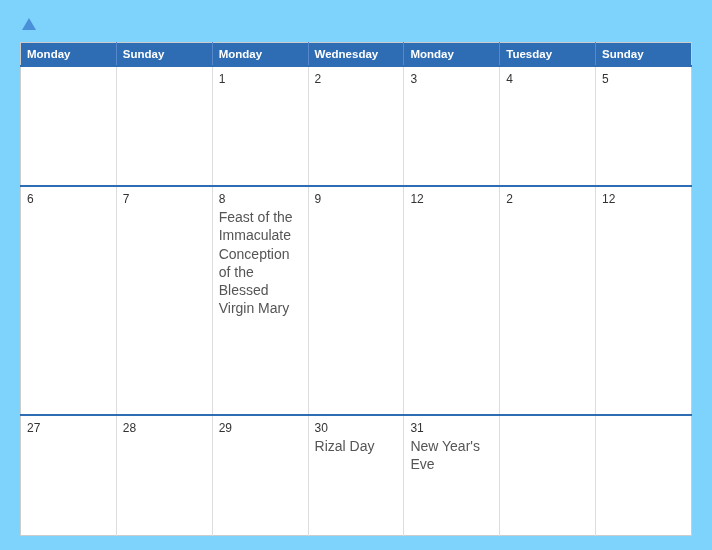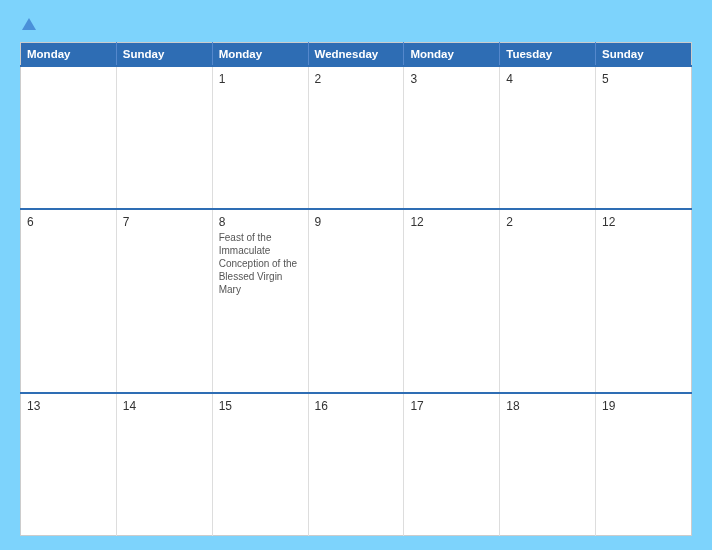--- a/index.html
+++ b/index.html
@@ -98,21 +98,21 @@
     .calendar tbody tr td:last-child {
       border-right: none;
     }
     .day-number {
       font-size: 12px;
       color: #333;
       display: block;
       margin-bottom: 2px;
     }
     .event-text {
-      font-size: 10px;
+      font-size: 14px;
       color: #555;
       line-height: 1.3;
       display: block;
     }
     .logo-line1 {
       display: flex;
       align-items: center;
     }
   </style>
 </head>
@@ -184,36 +184,34 @@
           </td>
           <td>
             <span class="day-number">2</span>
           </td>
           <td>
             <span class="day-number">12</span>
           </td>
         </tr>
         <tr>
           <td>
-            <span class="day-number">13</span>
-          </td>
-          <td>
-            <span class="day-number">14</span>
-          </td>
-          <td>
-            <span class="day-number">15</span>
-          </td>
-          <td>
-            <span class="day-number">16</span>
-          </td>
-          <td>
-            <span class="day-number">17</span>
-          </td>
-          <td>
-            <span class="day-number">18</span>
-          </td>
-          <td>
-            <span class="day-number">19</span>
-          </td>
+            <span class="day-number">27</span>
+          </td>
+          <td>
+            <span class="day-number">28</span>
+          </td>
+          <td>
+            <span class="day-number">29</span>
+          </td>
+          <td>
+            <span class="day-number">30</span>
+            <span class="event-text">Rizal Day</span>
+          </td>
+          <td>
+            <span class="day-number">31</span>
+            <span class="event-text">New Year's Eve</span>
+          </td>
+          <td></td>
+          <td></td>
         </tr>
       </tbody>
   </table>
 </div>
 
 </body></html>

